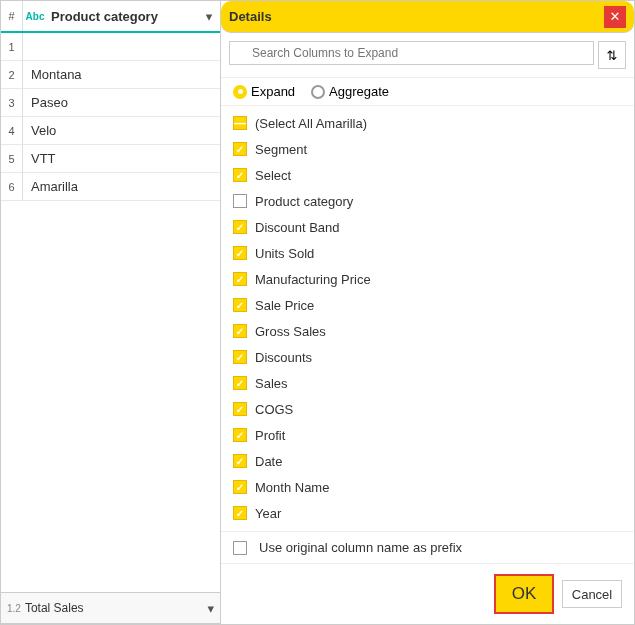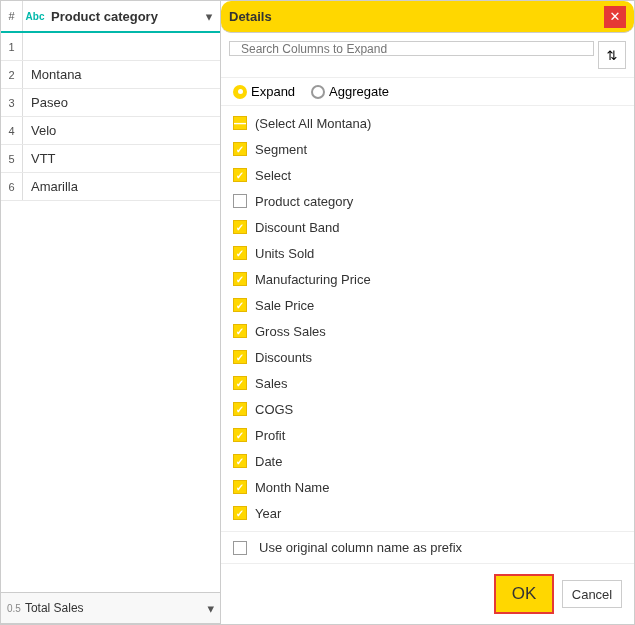--- a/index.html
+++ b/index.html
@@ -20,21 +20,21 @@
     .td-num { width: 22px; border-right: 1px solid #ddd; display: flex; align-items: center; justify-content: center; height: 100%; color: #555; font-size: 11px; }
     .td-cell { flex: 1; padding: 0 8px; color: #333; }
 
     
     .right-panel { flex: 1; display: flex; flex-direction: column; background: #fff; }
     .details-header { display: flex; align-items: center; height: 32px; background: #ffd700; border-bottom: 1px solid #ccc; padding: 0 8px; justify-content: space-between; border-radius: 10px; }
     .details-title { font-weight: 600; color: #333; font-size: 13px; }
     .details-icon-btn { width: 22px; height: 22px; background: #e53935; display: flex; align-items: center; justify-content: center; cursor: pointer; color: white; font-size: 10px; border: none; }
 
     .search-area { padding: 8px; border-bottom: 1px solid #eee; display: flex; gap: 4px; }
-    .search-input { flex: 1; height: 15px; border: 1px solid #ccc; padding: 0 11px; color: #999; font-size: 12px; outline: none; }
+    .search-input { flex: 1; height: 24px; border: 1px solid #ccc; padding: 0 22px; color: #999; font-size: 12px; outline: none; }
     .sort-btn { width: 28px; height: 28px; border: 1px solid #ccc; background: #fff; cursor: pointer; display: flex; align-items: center; justify-content: center; font-size: 13px; }
 
     .radio-row { display: flex; align-items: center; gap: 16px; padding: 6px 12px; }
     .radio-option { display: flex; align-items: center; gap: 4px; cursor: pointer; }
     .radio-circle { width: 14px; height: 14px; border-radius: 50%; border: 2px solid #ccc; display: flex; align-items: center; justify-content: center; }
     .radio-circle.selected { border-color: #ffd700; background: #ffd700; }
     .radio-circle.selected::after { content: ''; width: 5px; height: 5px; border-radius: 50%; background: white; }
     .radio-circle.unselected { border-color: #999; }
 
     .columns-list { flex: 1; overflow-y: auto; padding: 4px 0; border-top: 1px solid #eee; }
@@ -96,21 +96,21 @@
       <div class="td-num">5</div>
       <div class="td-cell">VTT</div>
     </div>
         <div class="table-row">
       <div class="td-num">6</div>
       <div class="td-cell">Amarilla</div>
     </div>
       </div>
 
     <div style="height:32px; display:flex; align-items:center; background:#f8f8f8; border-top:1px solid #ccc; padding:0 6px; gap:4px; border-bottom:1px solid #ccc;">
-      <span style="font-size:10px; color:#888;">0.5</span>
+      <span style="font-size:10px; color:#888;">1.2</span>
       <span style="color:#333; font-weight:500; font-size:12px;">Total Sales</span>
       <span style="color:#555; margin-left:auto;">▾</span>
     </div>
   </div>
 
   <div class="right-panel">
 
     <div class="details-header">
       <span class="details-title">Details</span>
       <button class="details-icon-btn">
@@ -134,21 +134,21 @@
         <div class="radio-circle unselected"></div>
         <span>Aggregate</span>
       </div>
     </div>
 
     <div class="columns-list" id="columns-list">
     <div class="col-item">
       <div class="checkbox partial">
             <span class="dash-mark">—</span>
           </div>
-      <span class="col-label">(Select All Montana)</span>
+      <span class="col-label">(Select All Amarilla)</span>
     </div>
         <div class="col-item">
       <div class="checkbox checked">
             <span class="check-mark">✓</span>
           </div>
       <span class="col-label">Segment</span>
     </div>
         <div class="col-item">
       <div class="checkbox checked">
             <span class="check-mark">✓</span>

